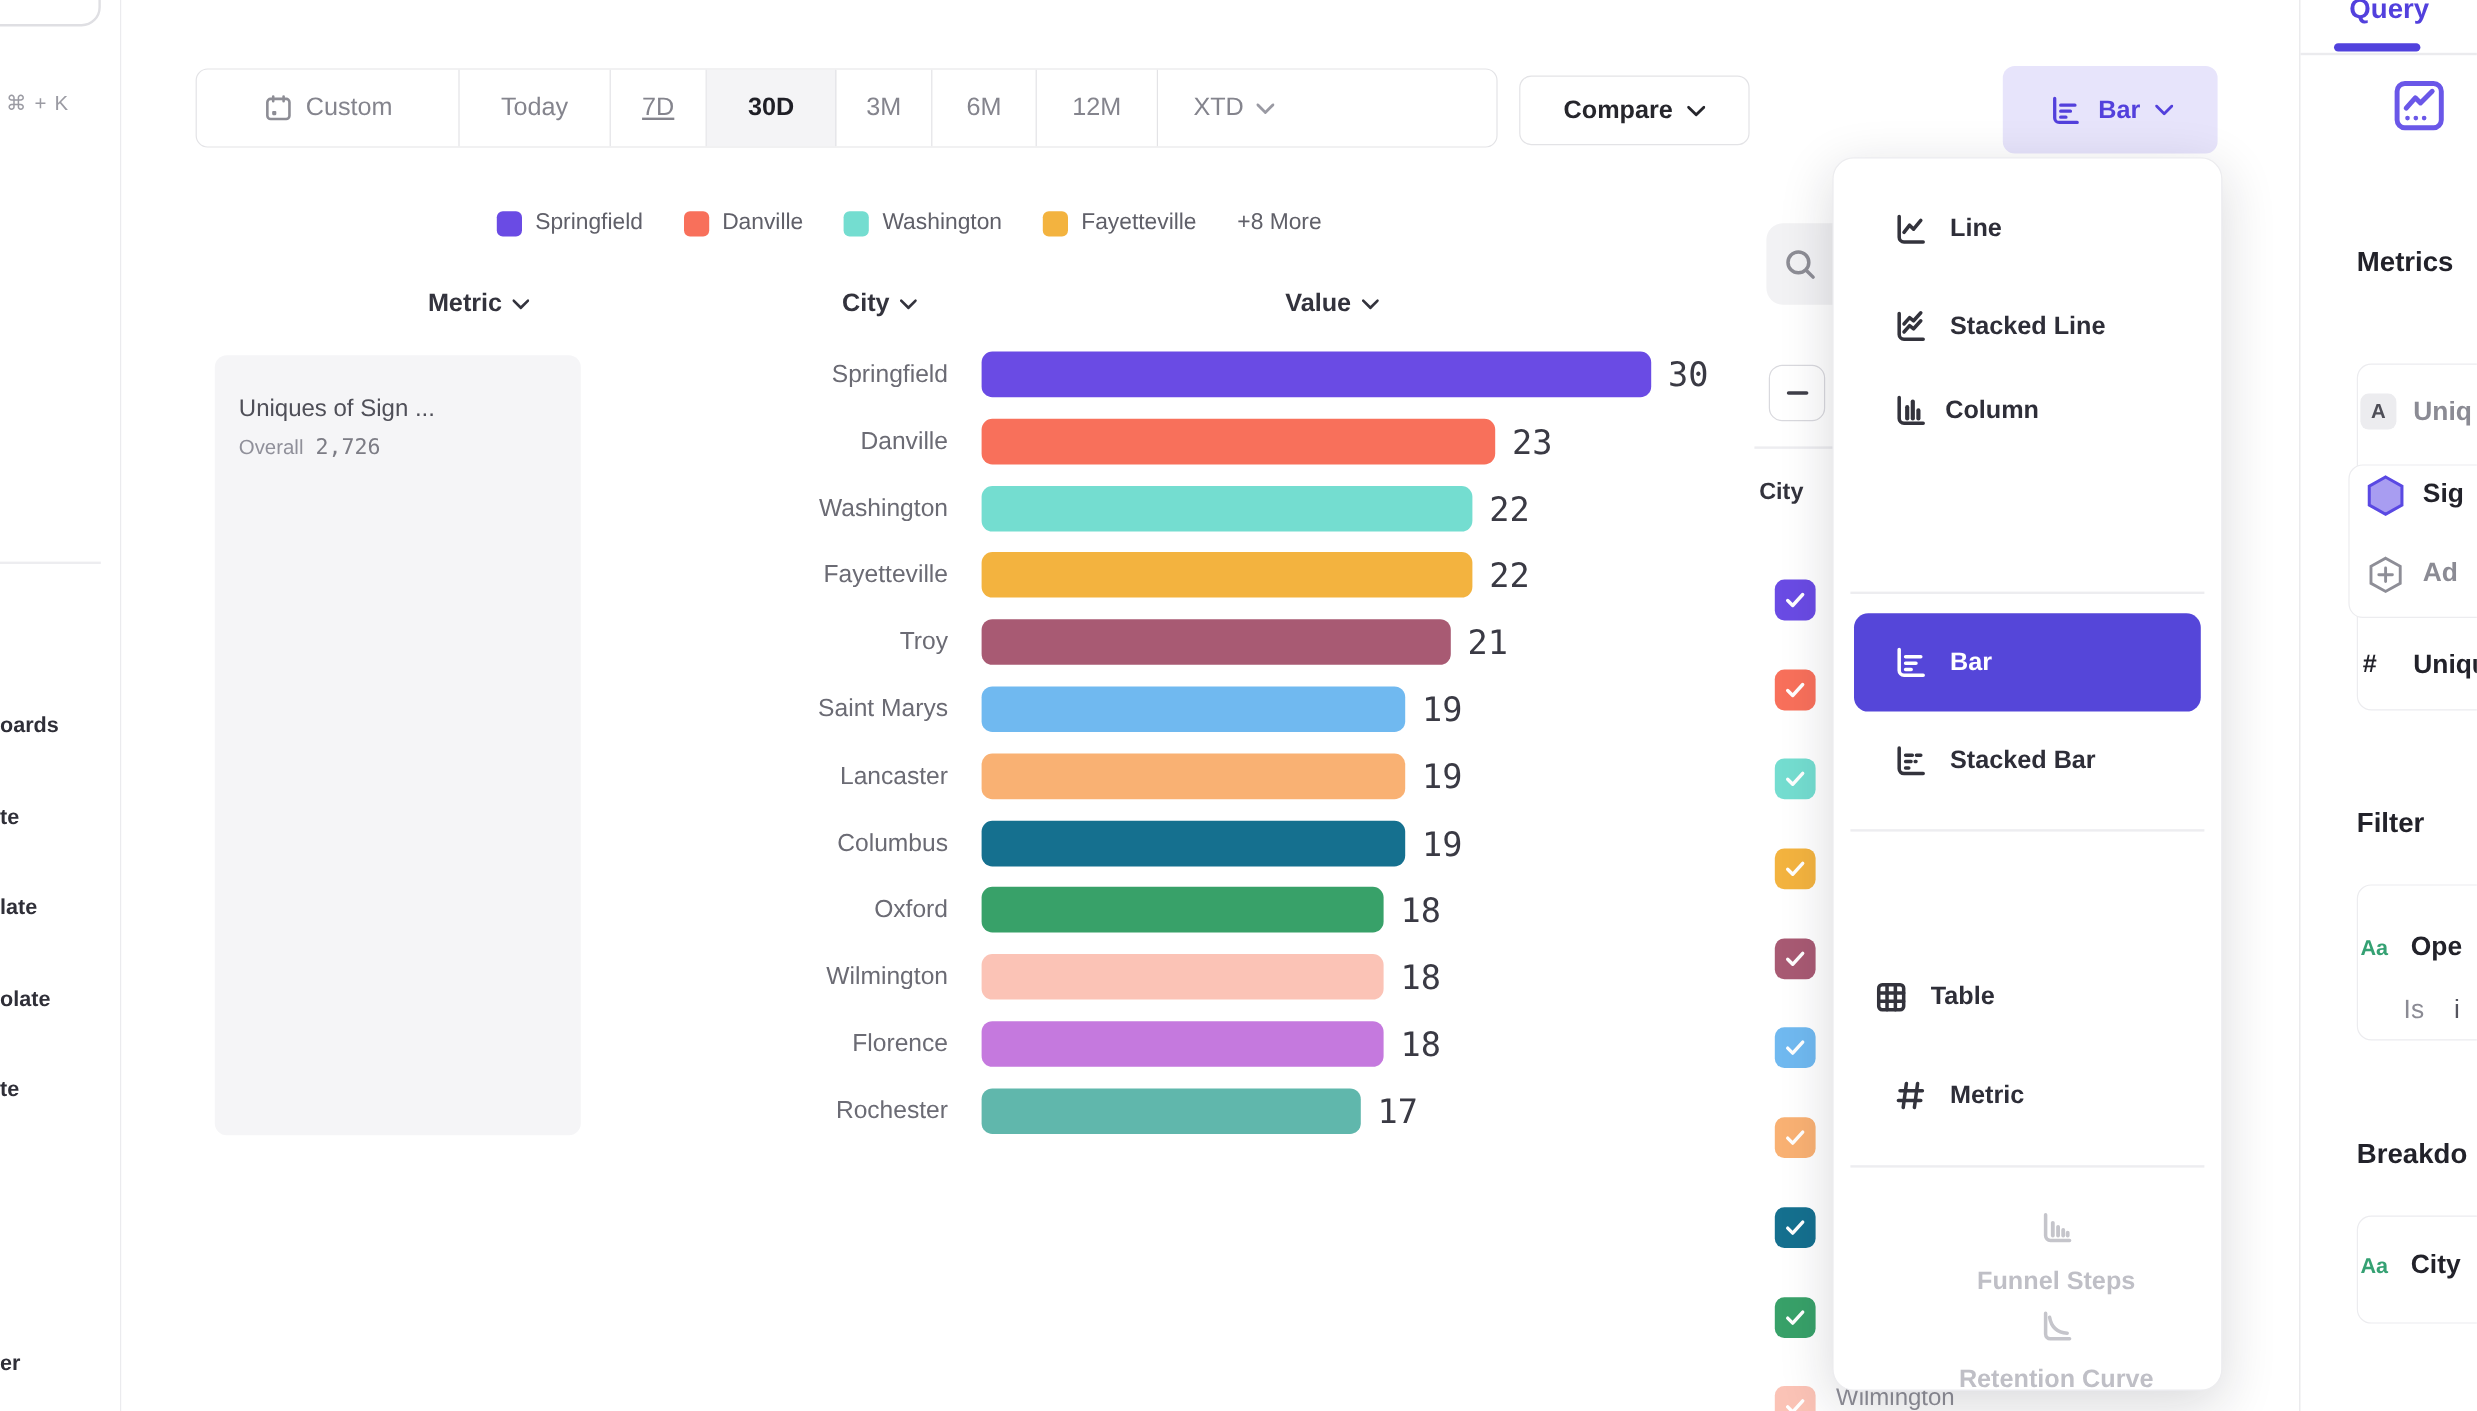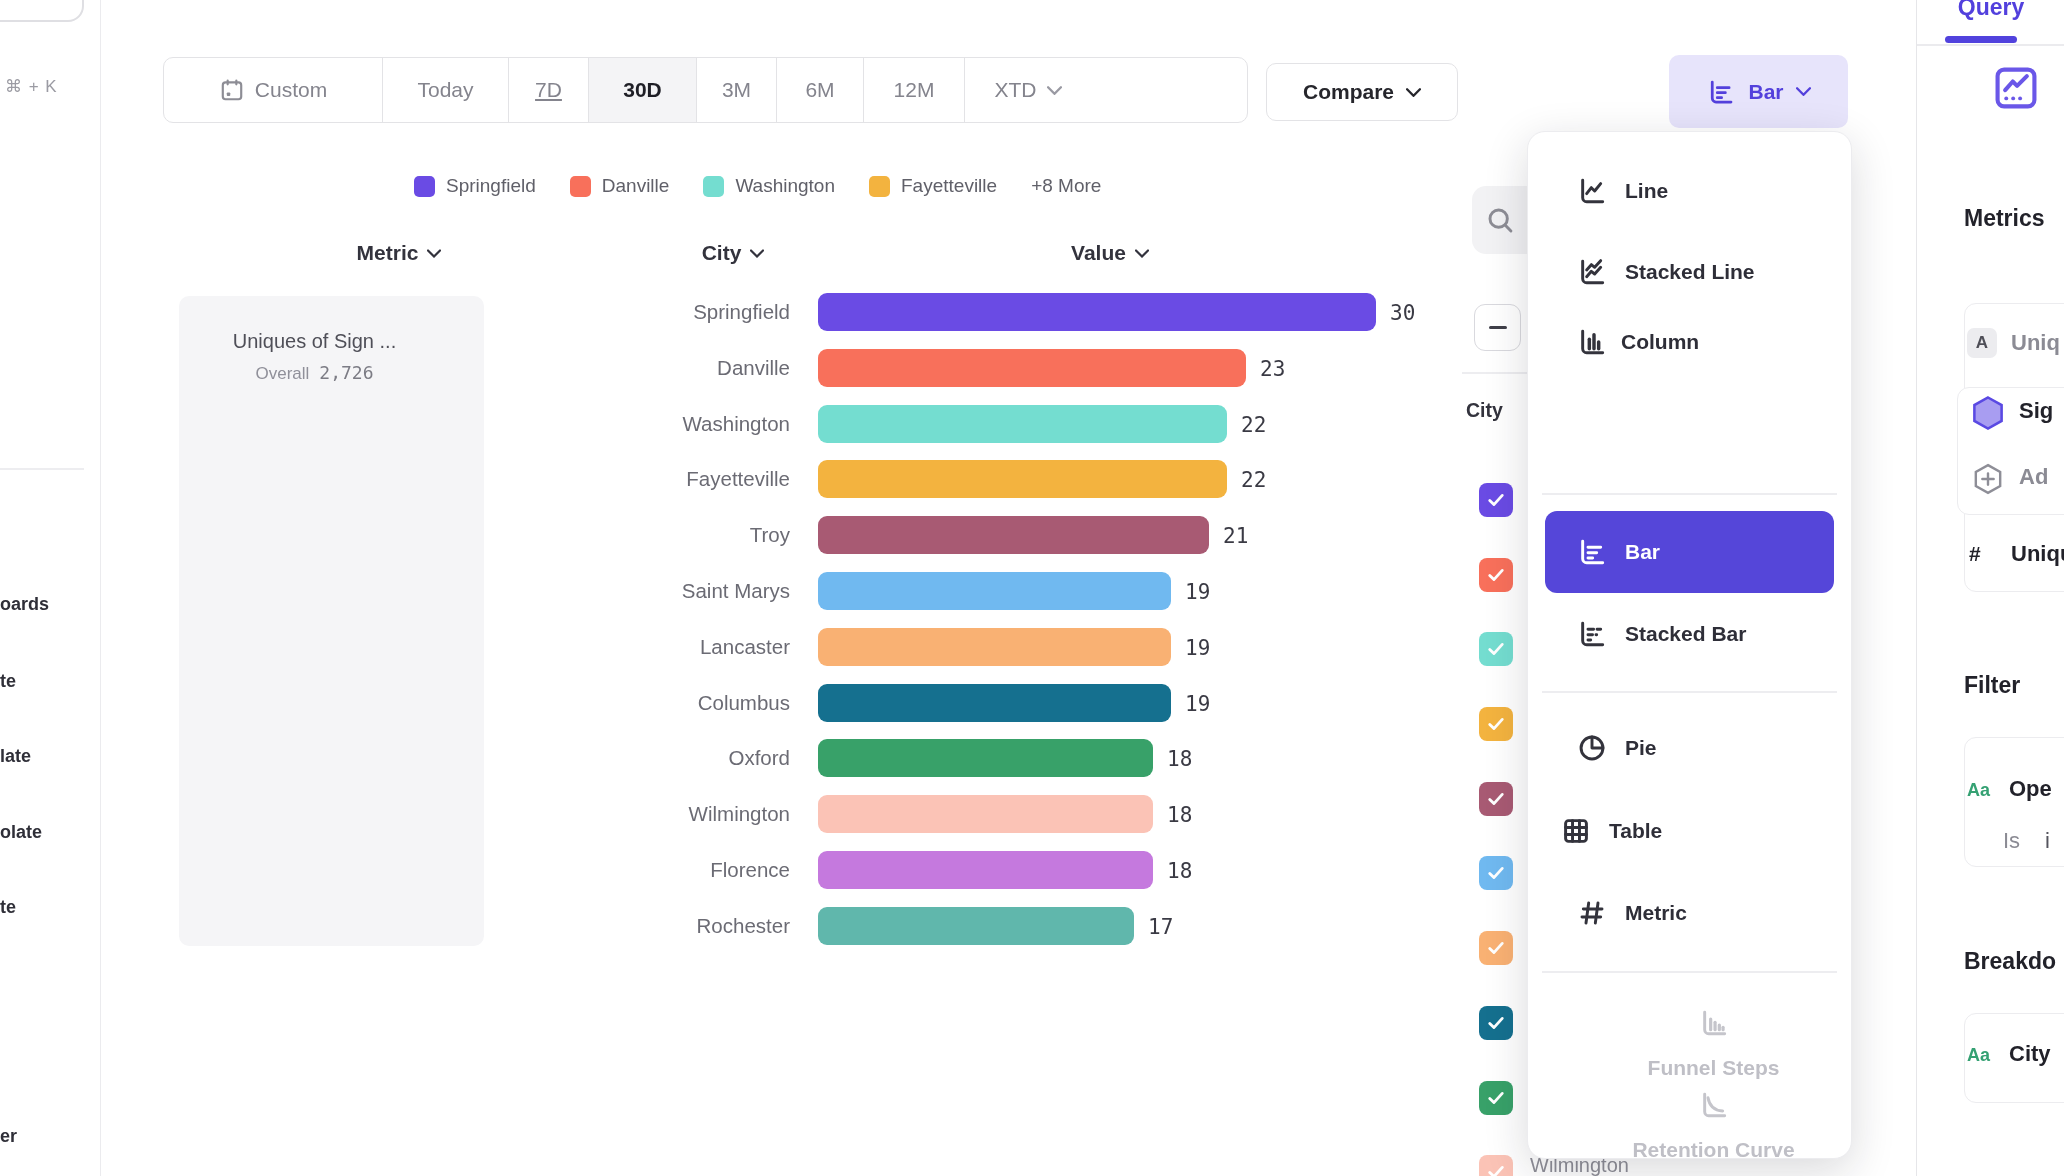--- a/index.html
+++ b/index.html
@@ -30,30 +30,30 @@
   
   .legend{left:414px;top:172px;height:28px;display:flex;align-items:center;gap:34px;}
   .legend-item{display:flex;align-items:center;gap:11px;font-size:19px;font-weight:500;color:#606069;cursor:pointer;}
   .legend-swatch{width:21px;height:21px;border-radius:5px;}
   .legend-more{font-size:19px;font-weight:500;color:#606069;}
 
   
   .col-header{top:238px;height:30px;display:flex;align-items:center;justify-content:center;gap:9px;font-size:21px;font-weight:700;color:#33333d;cursor:pointer;}
 
   
-  .metric-card{left:179px;top:296px;width:305px;height:650px;background:#f5f5f7;border-radius:10px;box-sizing:border-box;padding:34px 54px 0 20px;text-align:center;}
+  .metric-card{left:179px;top:296px;width:305px;height:650px;background:#f5f5f7;border-radius:10px;box-sizing:border-box;padding:34px 54px 0 20px;text-align:left;}
   .metric-title{font-size:20px;font-weight:500;color:#4f4f58;}
   .metric-overall{margin-top:9px;font-size:17px;color:#90909a;}
   .metric-overall .val{font-size:18px;color:#7c7c85;margin-left:10px;}
 
   
   .chart-row{position:absolute;left:440px;width:1250px;height:38px;}
   .bar-label{position:absolute;left:0;top:0;width:350px;height:38px;line-height:38px;text-align:right;font-size:20.5px;color:#6b6b74;}
   .bar-fill{position:absolute;left:378px;top:0;height:38px;border-radius:9px;}
-  .bar-value{position:absolute;top:0;height:38px;line-height:40px;font-size:21px;color:#3a3a44;}
+  .bar-value{position:absolute;top:0;height:38px;line-height:40px;font-size:28px;color:#3a3a44;}
 
   
   .bd-search{left:1472px;top:186px;width:86px;height:68px;background:#f2f2f4;border-radius:14px;}
   .bd-minus{left:1474px;top:304px;width:45px;height:45px;border:1.5px solid #d9d9de;border-radius:11px;background:#fff;display:flex;align-items:center;justify-content:center;}
   .bd-minus span{display:block;width:18px;height:2.5px;background:#3f3f49;border-radius:2px;}
   .bd-divider{left:1462px;top:372px;width:108px;height:2px;background:#ededf0;}
   .bd-city{left:1466px;top:399px;font-size:19.5px;font-weight:700;color:#33333d;}
   .bd-check{position:absolute;left:1479px;width:34px;height:34px;border-radius:8px;display:flex;align-items:center;justify-content:center;}
   .bd-partial{left:1530px;top:1154px;font-size:20px;color:#8f8f98;}
 
@@ -355,27 +355,20 @@
   <div class="menu-item" style="top:479px;">
     <svg width="32" height="32" viewBox="0 0 24 24" fill="none" stroke-width="2.2" stroke-linecap="round">
         <path d="M5 4v13a3 3 0 0 0 3 3h12"></path>
         <path d="M9 8.5h9.5" stroke-dasharray="4.2 2.6"></path>
         <path d="M9 12.5h6.5" stroke-dasharray="3.4 2.6"></path>
         <path d="M9 16.5h3.5" stroke-dasharray="2 2"></path>
       </svg>
     <span>Stacked Bar</span>
   </div>
   <div class="menu-divider" style="top:559px;"></div>
-  <div class="menu-item" style="top:593px;">
-    <svg width="32" height="32" viewBox="0 0 24 24" fill="none" stroke-width="2.2" stroke-linecap="round" stroke-linejoin="round">
-        <circle cx="12" cy="12" r="8.2"></circle>
-        <path d="M12 3.8V12h8.2"></path>
-      </svg>
-    <span>Pie</span>
-  </div>
   <div class="menu-item" style="top:676px;padding-left:32px;">
     <svg width="32" height="32" viewBox="0 0 24 24" fill="none" stroke-width="2.2" stroke-linecap="round">
         <rect x="4.2" y="4.2" width="15.6" height="15.6" rx="2.2"></rect>
         <path d="M4.2 9.4h15.6M4.2 14.6h15.6M9.4 4.2v15.6M14.6 4.2v15.6"></path>
       </svg>
     <span>Table</span>
   </div>
   <div class="menu-item" style="top:758px;">
     <svg width="32" height="32" viewBox="0 0 24 24" fill="none" stroke-width="2.2" stroke-linecap="round">
         <path d="M9.5 4.5L7.5 19.5M16.5 4.5l-2 15M5.5 9h14M4.5 15h14"></path>

